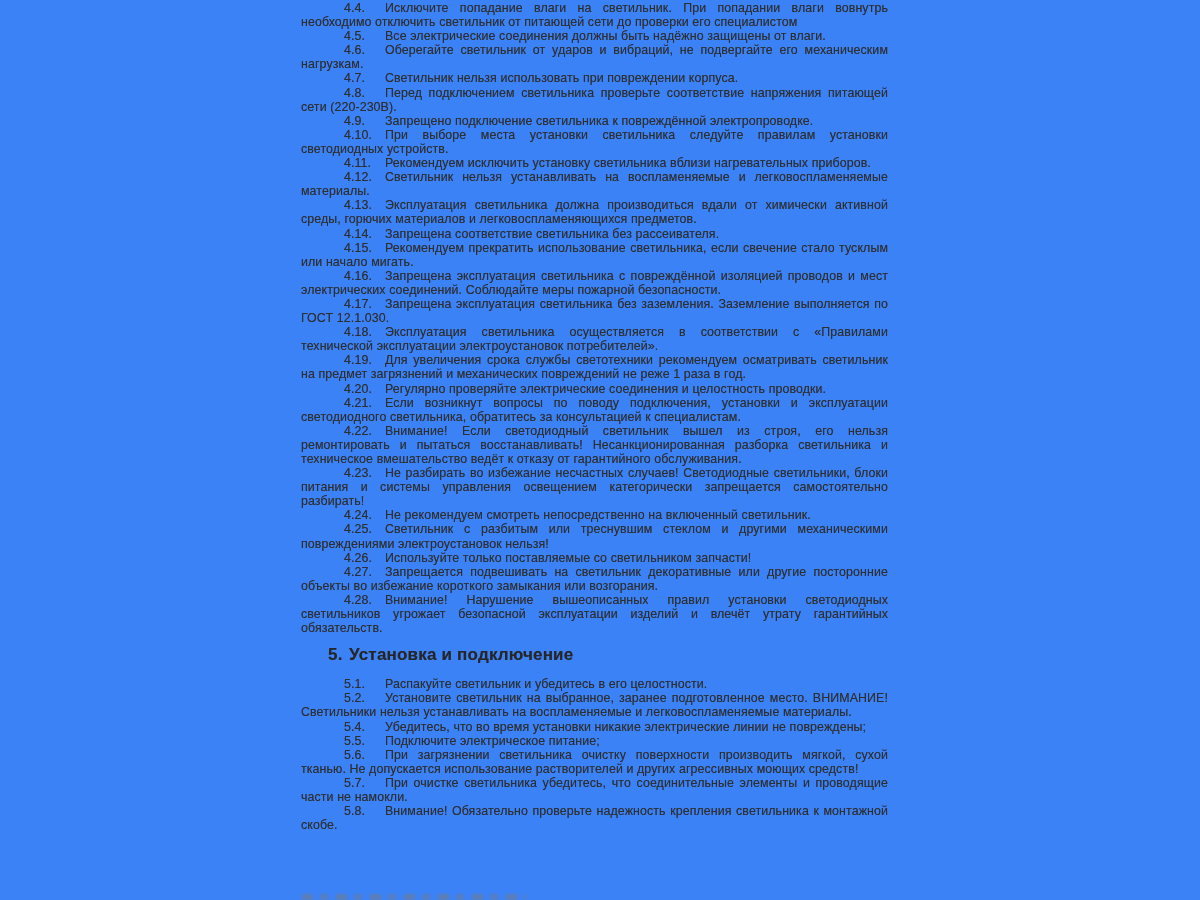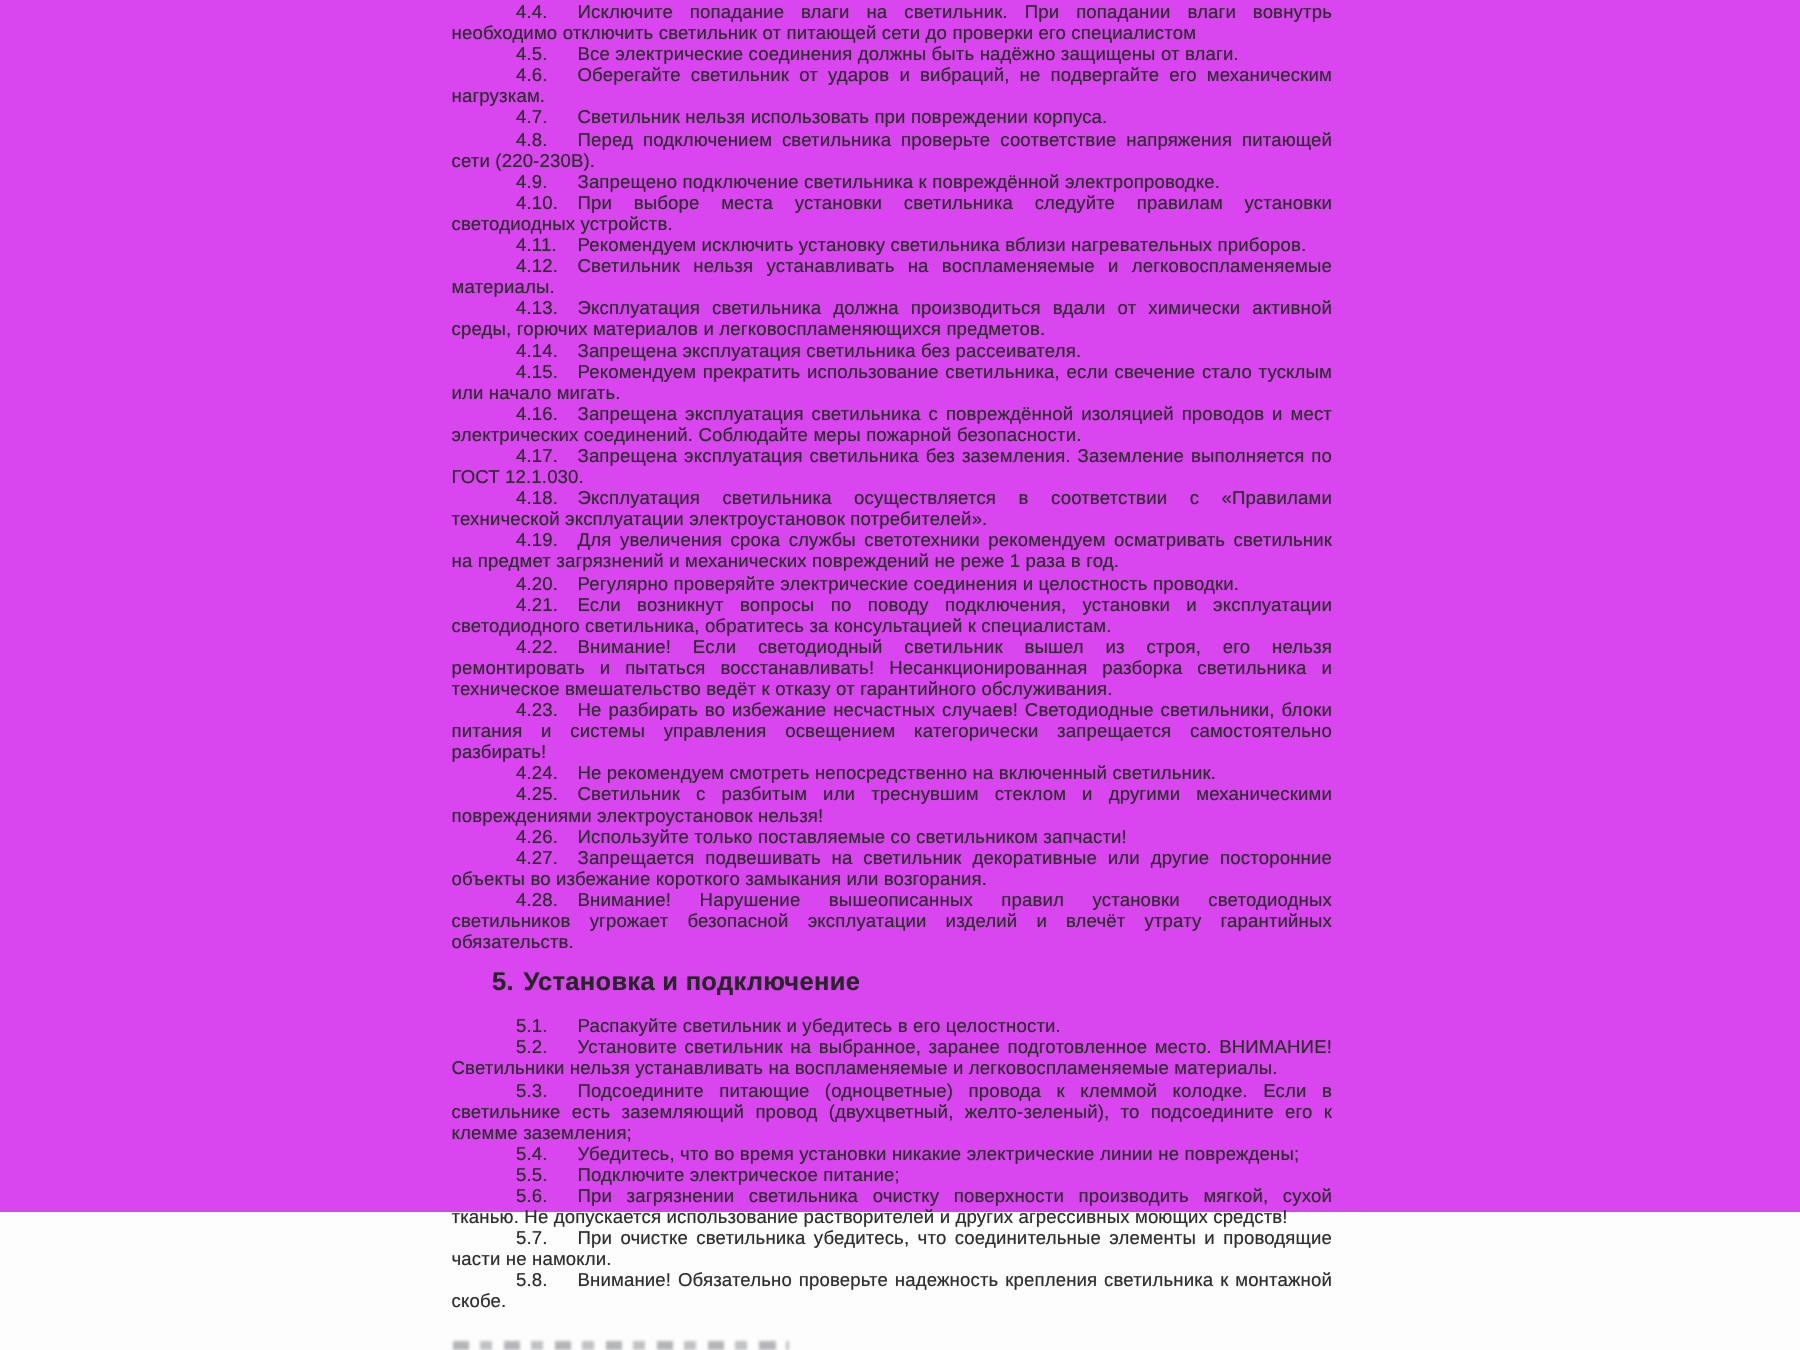--- a/index.html
+++ b/index.html
@@ -7,22 +7,22 @@
     padding: 0;
     width: 1200px;
     height: 900px;
     background: #fdfdfd;
     overflow: hidden;
     font-family: "Liberation Sans", sans-serif;
   }
   .canvas {
     position: relative;
     width: 1200px;
-    height: 808px;
-    background: #d946ef;
+    height: 900px;
+    background: #3b82f6;
   }
   .page-content {
     position: absolute;
     left: 301px;
     top: 1px;
     width: 587px;
     color: #2e2e2e;
     font-size: 12.4px;
     line-height: 14.1px;
     text-shadow: 0 0 0.5px rgba(46,46,46,0.55);
@@ -76,41 +76,40 @@
     <p class="para"><span class="pnum">4.4.</span><span>Исключите попадание влаги на светильник. При попадании влаги вовнутрь необходимо отключить светильник от питающей сети до проверки его специалистом</span></p>
     <p class="para"><span class="pnum">4.5.</span><span>Все электрические соединения должны быть надёжно защищены от влаги.</span></p>
     <p class="para"><span class="pnum">4.6.</span><span>Оберегайте светильник от ударов и вибраций, не подвергайте его механическим нагрузкам.</span></p>
     <p class="para"><span class="pnum">4.7.</span><span>Светильник нельзя использовать при повреждении корпуса.</span></p>
     <p class="para"><span class="pnum">4.8.</span><span>Перед подключением светильника проверьте соответствие напряжения питающей сети (220-230В).</span></p>
     <p class="para"><span class="pnum">4.9.</span><span>Запрещено подключение светильника к повреждённой электропроводке.</span></p>
     <p class="para"><span class="pnum">4.10.</span><span>При выборе места установки светильника следуйте правилам установки светодиодных устройств.</span></p>
     <p class="para"><span class="pnum">4.11.</span><span>Рекомендуем исключить установку светильника вблизи нагревательных приборов.</span></p>
     <p class="para"><span class="pnum">4.12.</span><span>Светильник нельзя устанавливать на воспламеняемые и легковоспламеняемые материалы.</span></p>
     <p class="para"><span class="pnum">4.13.</span><span>Эксплуатация светильника должна производиться вдали от химически активной среды, горючих материалов и легковоспламеняющихся предметов.</span></p>
-    <p class="para"><span class="pnum">4.14.</span><span>Запрещена эксплуатация светильника без рассеивателя.</span></p>
+    <p class="para"><span class="pnum">4.14.</span><span>Запрещена соответствие светильника без рассеивателя.</span></p>
     <p class="para"><span class="pnum">4.15.</span><span>Рекомендуем прекратить использование светильника, если свечение стало тусклым или начало мигать.</span></p>
     <p class="para"><span class="pnum">4.16.</span><span>Запрещена эксплуатация светильника с повреждённой изоляцией проводов и мест электрических соединений. Соблюдайте меры пожарной безопасности.</span></p>
     <p class="para"><span class="pnum">4.17.</span><span>Запрещена эксплуатация светильника без заземления. Заземление выполняется по ГОСТ 12.1.030.</span></p>
     <p class="para"><span class="pnum">4.18.</span><span>Эксплуатация светильника осуществляется в соответствии с «Правилами технической эксплуатации электроустановок потребителей».</span></p>
     <p class="para"><span class="pnum">4.19.</span><span>Для увеличения срока службы светотехники рекомендуем осматривать светильник на предмет загрязнений и механических повреждений не реже 1 раза в год.</span></p>
     <p class="para"><span class="pnum">4.20.</span><span>Регулярно проверяйте электрические соединения и целостность проводки.</span></p>
     <p class="para"><span class="pnum">4.21.</span><span>Если возникнут вопросы по поводу подключения, установки и эксплуатации светодиодного светильника, обратитесь за консультацией к специалистам.</span></p>
     <p class="para"><span class="pnum">4.22.</span><span>Внимание! Если светодиодный светильник вышел из строя, его нельзя ремонтировать и пытаться восстанавливать! Несанкционированная разборка светильника и техническое вмешательство ведёт к отказу от гарантийного обслуживания.</span></p>
     <p class="para"><span class="pnum">4.23.</span><span>Не разбирать во избежание несчастных случаев! Светодиодные светильники, блоки питания и системы управления освещением категорически запрещается самостоятельно разбирать!</span></p>
     <p class="para"><span class="pnum">4.24.</span><span>Не рекомендуем смотреть непосредственно на включенный светильник.</span></p>
     <p class="para"><span class="pnum">4.25.</span><span>Светильник с разбитым или треснувшим стеклом и другими механическими повреждениями электроустановок нельзя!</span></p>
     <p class="para"><span class="pnum">4.26.</span><span>Используйте только поставляемые со светильником запчасти!</span></p>
     <p class="para"><span class="pnum">4.27.</span><span>Запрещается подвешивать на светильник декоративные или другие посторонние объекты во избежание короткого замыкания или возгорания.</span></p>
     <p class="para"><span class="pnum">4.28.</span><span>Внимание! Нарушение вышеописанных правил установки светодиодных светильников угрожает безопасной эксплуатации изделий и влечёт утрату гарантийных обязательств.</span></p>
 
     <h2 class="heading"><span class="hnum">5.</span><span>Установка и подключение</span></h2>
 
     <p class="para"><span class="pnum">5.1.</span><span>Распакуйте светильник и убедитесь в его целостности.</span></p>
     <p class="para"><span class="pnum">5.2.</span><span>Установите светильник на выбранное, заранее подготовленное место. ВНИМАНИЕ! Светильники нельзя устанавливать на воспламеняемые и легковоспламеняемые материалы.</span></p>
-    <p class="para"><span class="pnum">5.3.</span><span>Подсоедините питающие (одноцветные) провода к клеммой колодке. Если в светильнике есть заземляющий провод (двухцветный, желто-зеленый), то подсоедините его к клемме заземления;</span></p>
     <p class="para"><span class="pnum">5.4.</span><span>Убедитесь, что во время установки никакие электрические линии не повреждены;</span></p>
     <p class="para"><span class="pnum">5.5.</span><span>Подключите электрическое питание;</span></p>
     <p class="para"><span class="pnum">5.6.</span><span>При загрязнении светильника очистку поверхности производить мягкой, сухой тканью. Не допускается использование растворителей и других агрессивных моющих средств!</span></p>
     <p class="para"><span class="pnum">5.7.</span><span>При очистке светильника убедитесь, что соединительные элементы и проводящие части не намокли.</span></p>
     <p class="para"><span class="pnum">5.8.</span><span>Внимание! Обязательно проверьте надежность крепления светильника к монтажной скобе.</span></p>
 
   </div>
 
   <div class="cutoff-line"></div>
 </div>

